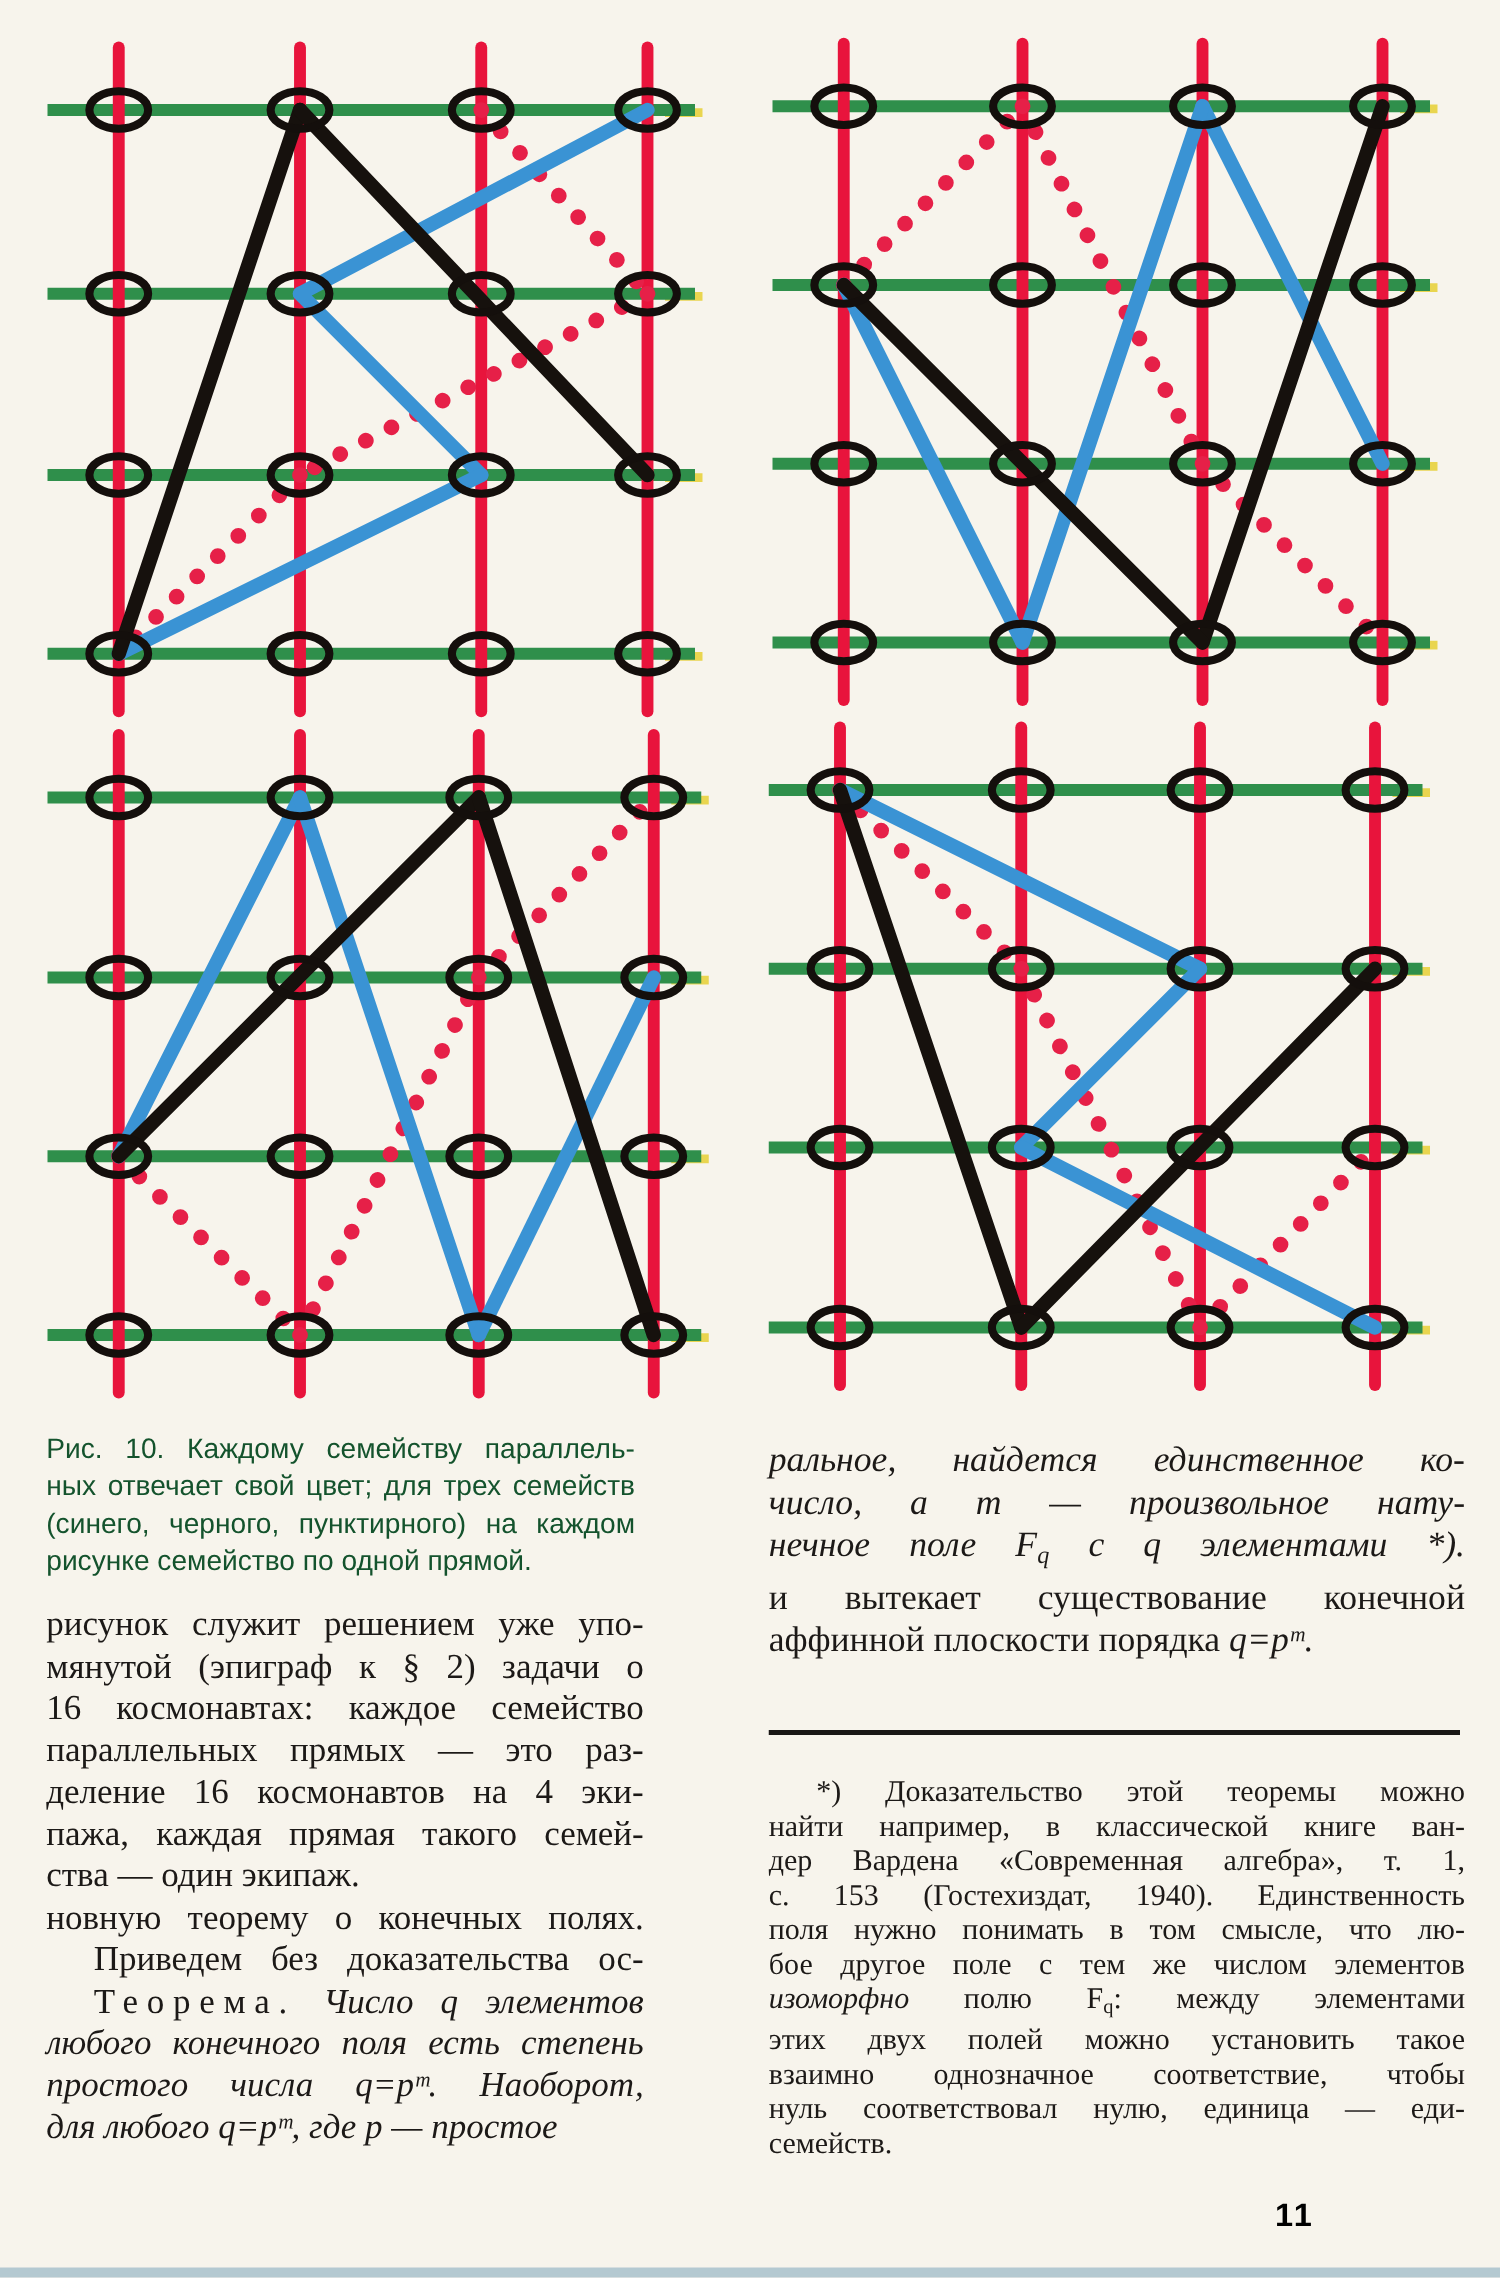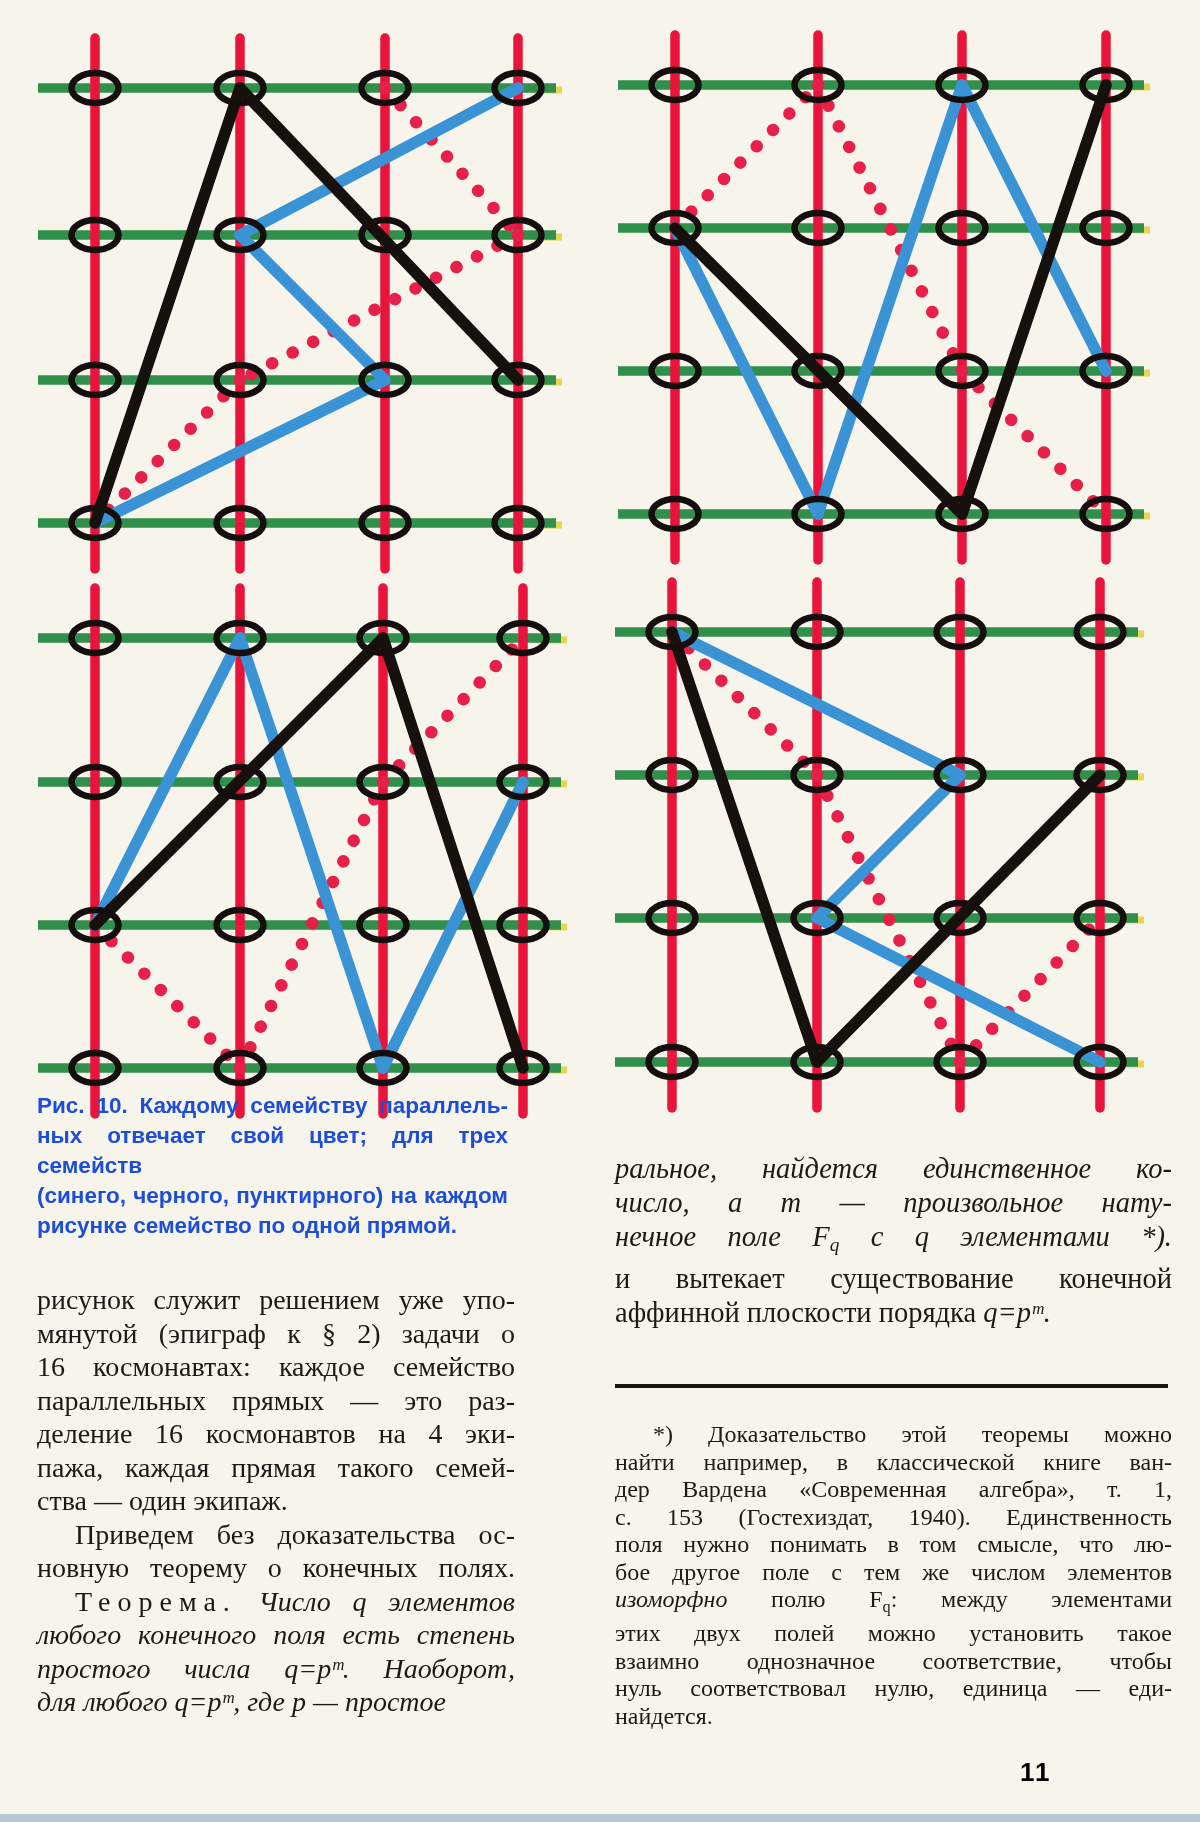--- a/index.html
+++ b/index.html
@@ -19,24 +19,24 @@
     white-space:normal;
   }
   .textblock .line.nj{text-align-last:left;}
   .textblock .line.ind{text-indent:38px;}
   .i{font-style:italic;}
   .sp{letter-spacing:7px;}
   .sub{font-size:68%;vertical-align:-0.28em;}
   .isub{font-style:italic;font-size:68%;vertical-align:-0.28em;}
 
   #caption{
-    left:37px;top:1091px;width:471px;
+    left:37px;top:1144px;width:471px;
     font-family:"Liberation Sans","DejaVu Sans",sans-serif;
-    font-weight:700;font-size:22.5px;line-height:30px;
-    color:#1d4ed8;
+    font-weight:400;font-size:22.5px;line-height:30px;
+    color:#14532d;
   }
   #left-column{
     left:37px;top:1283px;width:478px;
     font-size:28px;line-height:33.5px;
   }
   #right-column{
     left:615px;top:1152px;width:557px;
     font-size:28.5px;line-height:34px;
   }
   #footnote-rule{
@@ -224,22 +224,22 @@
   </div>
 
 <div id="left-column" class="textblock">
     <div class="line"><span>рисунок служит решением уже упо-</span></div>
     <div class="line"><span>мянутой (эпиграф к § 2) задачи о</span></div>
     <div class="line"><span>16 космонавтах: каждое семейство</span></div>
     <div class="line"><span>параллельных прямых — это раз-</span></div>
     <div class="line"><span>деление 16 космонавтов на 4 эки-</span></div>
     <div class="line"><span>пажа, каждая прямая такого семей-</span></div>
     <div class="line nj"><span>ства — один экипаж.</span></div>
+    <div class="line"><span>новную теорему о конечных полях.</span></div>
     <div class="line ind"><span>Приведем без доказательства ос-</span></div>
-    <div class="line"><span>новную теорему о конечных полях.</span></div>
     <div class="line ind"><span class="sp">Теорема.</span><span> </span><span class="i">Число q элементов</span></div>
     <div class="line"><span class="i">любого конечного поля есть степень</span></div>
     <div class="line"><span class="i">простого числа q=pᵐ. Наоборот,</span></div>
     <div class="line nj"><span class="i">для любого q=pᵐ, где p — простое</span></div>
   </div>
 
 <div id="right-column" class="textblock">
     <div class="line"><span class="i">ральное, найдется единственное ко-</span></div>
     <div class="line"><span class="i">число, а m — произвольное нату-</span></div>
     <div class="line"><span class="i">нечное поле F</span><span class="isub">q</span><span class="i"> с q элементами *).</span></div>
@@ -253,18 +253,18 @@
     <div class="line ind"><span>*) Доказательство этой теоремы можно</span></div>
     <div class="line"><span>найти например, в классической книге ван-</span></div>
     <div class="line"><span>дер Вардена «Современная алгебра», т. 1,</span></div>
     <div class="line"><span>с. 153 (Гостехиздат, 1940). Единственность</span></div>
     <div class="line"><span>поля нужно понимать в том смысле, что лю-</span></div>
     <div class="line"><span>бое другое поле с тем же числом элементов</span></div>
     <div class="line"><span class="i">изоморфно</span><span> полю F</span><span class="sub">q</span><span>: между элементами</span></div>
     <div class="line"><span>этих двух полей можно установить такое</span></div>
     <div class="line"><span>взаимно однозначное соответствие, чтобы</span></div>
     <div class="line"><span>нуль соответствовал нулю, единица — еди-</span></div>
-    <div class="line nj"><span>найдется.</span></div>
+    <div class="line nj"><span>семейств.</span></div>
   </div>
 
 <div id="page-number">11</div>
 
 <div id="scan-strip"></div>
 
 </body></html>

